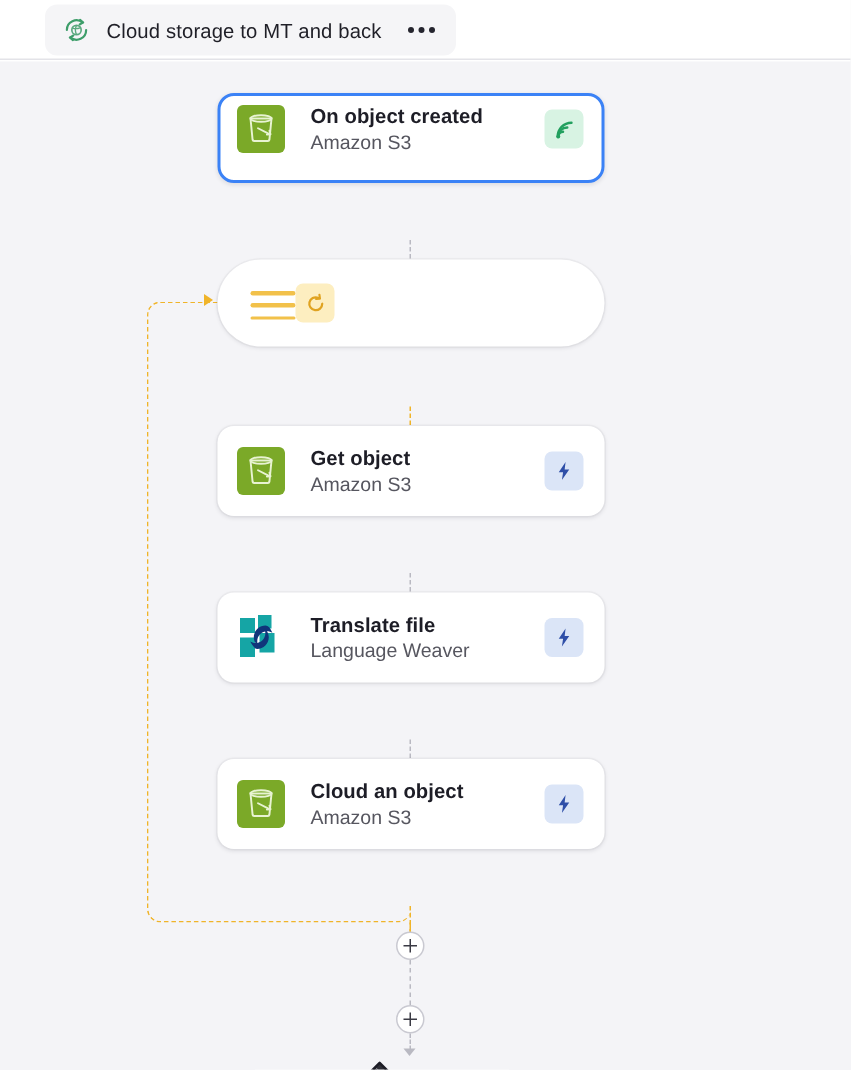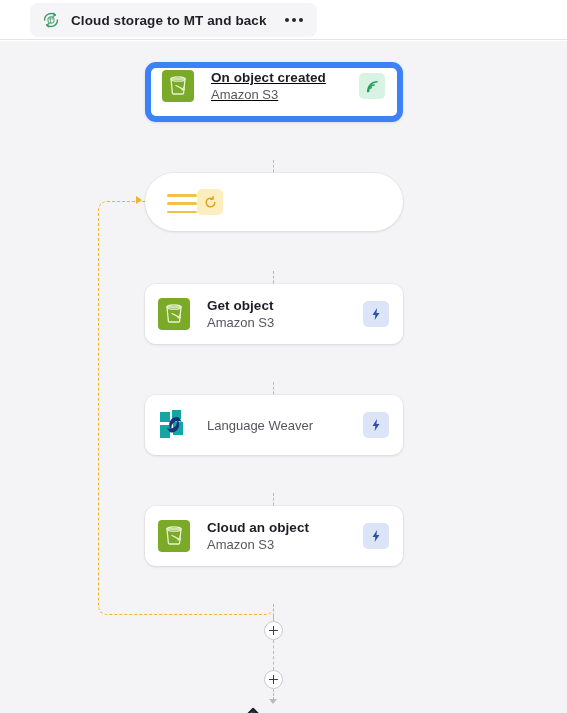--- a/index.html
+++ b/index.html
@@ -30,21 +30,20 @@
     position: absolute;
     left: 30px;
     top: 3px;
     height: 34px;
     display: flex;
     align-items: center;
     gap: 9px;
     padding: 0 14px 0 10px;
     background: #f5f5f7;
     border-radius: 8px;
-    font-weight: bold;
   }
   .header-icon {
     width: 22px;
     height: 22px;
     display: block;
     flex: 0 0 auto;
   }
   .header-title {
     font-size: 13.5px;
     color: #1f1f27;
@@ -85,24 +84,23 @@
     background: #ffffff;
     border-radius: 11px;
     box-shadow: 0 1px 3px rgba(20,20,40,0.10), 0 0 0 1px rgba(20,20,40,0.03);
     display: flex;
     align-items: center;
     box-sizing: border-box;
     padding: 0 14px 0 13px;
     cursor: pointer;
   }
   .node.selected {
-    border: 6px solid #3b82f6;
+    border: 2px solid #3b82f6;
     box-shadow: 0 1px 3px rgba(20,20,40,0.10);
     padding: 0 12px 12px 11px;
-    text-decoration: underline;
   }
   .node.loop {
     border-radius: 30px;
     height: 58px;
     padding-left: 22px;
   }
 
   .node-icon {
     width: 32px;
     height: 32px;
@@ -367,20 +365,21 @@
   <div class="node" style="top:354px;">
     <svg class="node-icon" viewBox="0 0 32 32">
       <rect x="2" y="3" width="10" height="10" fill="#15a5a5"></rect>
       <rect x="14" y="1" width="9" height="9" fill="#15a5a5"></rect>
       <rect x="2" y="16" width="10" height="13" fill="#15a5a5"></rect>
       <rect x="15" y="13" width="10" height="13" fill="#15a5a5"></rect>
       <path d="M19 8c-4.3 0-7.8 3.5-7.8 7.8 0 2.6 1.3 4.9 3.3 6.2-.6-1-1-2.2-1-3.5 0-3.6 2.9-6.6 6.6-6.6 1.3 0 2.5.4 3.5 1C22.3 9.7 20.8 8 19 8z" fill="#10357a"></path>
       <path d="M13.4 23.6c4.3 0 7.8-3.5 7.8-7.8 0-2.6-1.3-4.9-3.3-6.2.6 1 1 2.2 1 3.5 0 3.6-2.9 6.6-6.6 6.6-1.3 0-2.5-.4-3.5-1 1.3 2.2 2.8 4.9 4.6 4.9z" fill="#10357a"></path>
     </svg>
     <div class="node-text">
+      <div class="node-title">Translate file</div>
       <div class="node-sub">Language Weaver</div>
     </div>
     <div class="node-badge badge-action">
       <svg width="14" height="14" viewBox="0 0 16 16">
         <path d="M9.2 1.2L4 9h3.3l-.9 5.8L12 6.8H8.5z" fill="#2f4fa8"></path>
       </svg>
     </div>
   </div>
 
   <div class="node" style="top:465px;">

